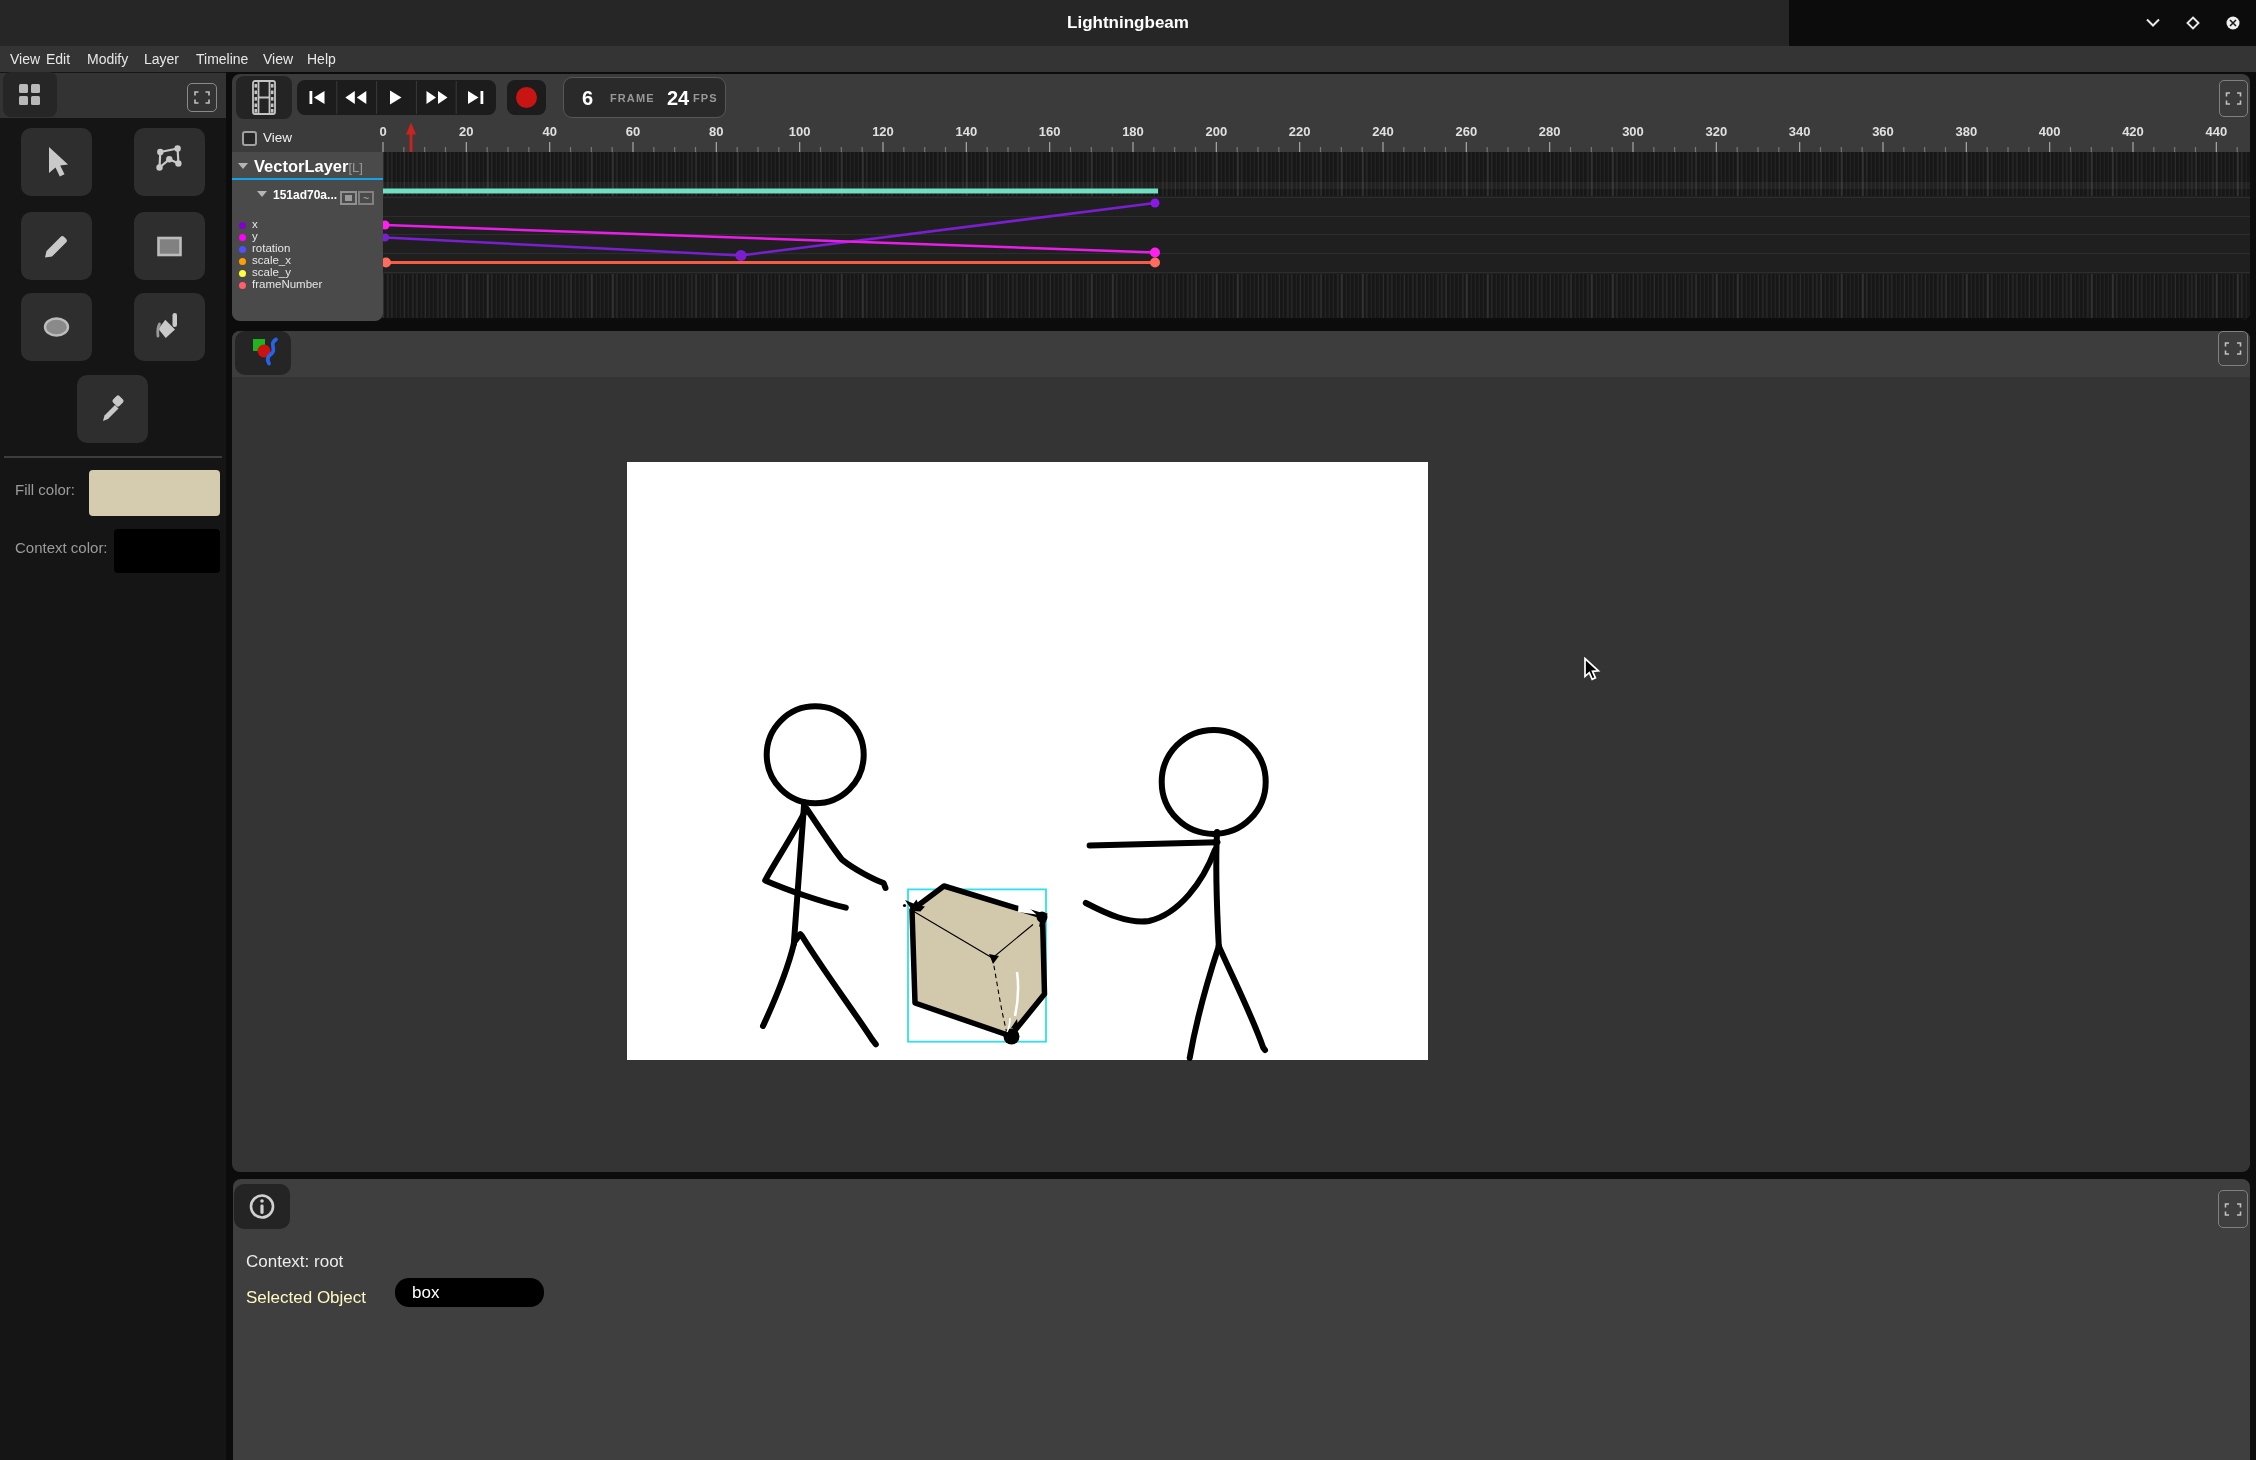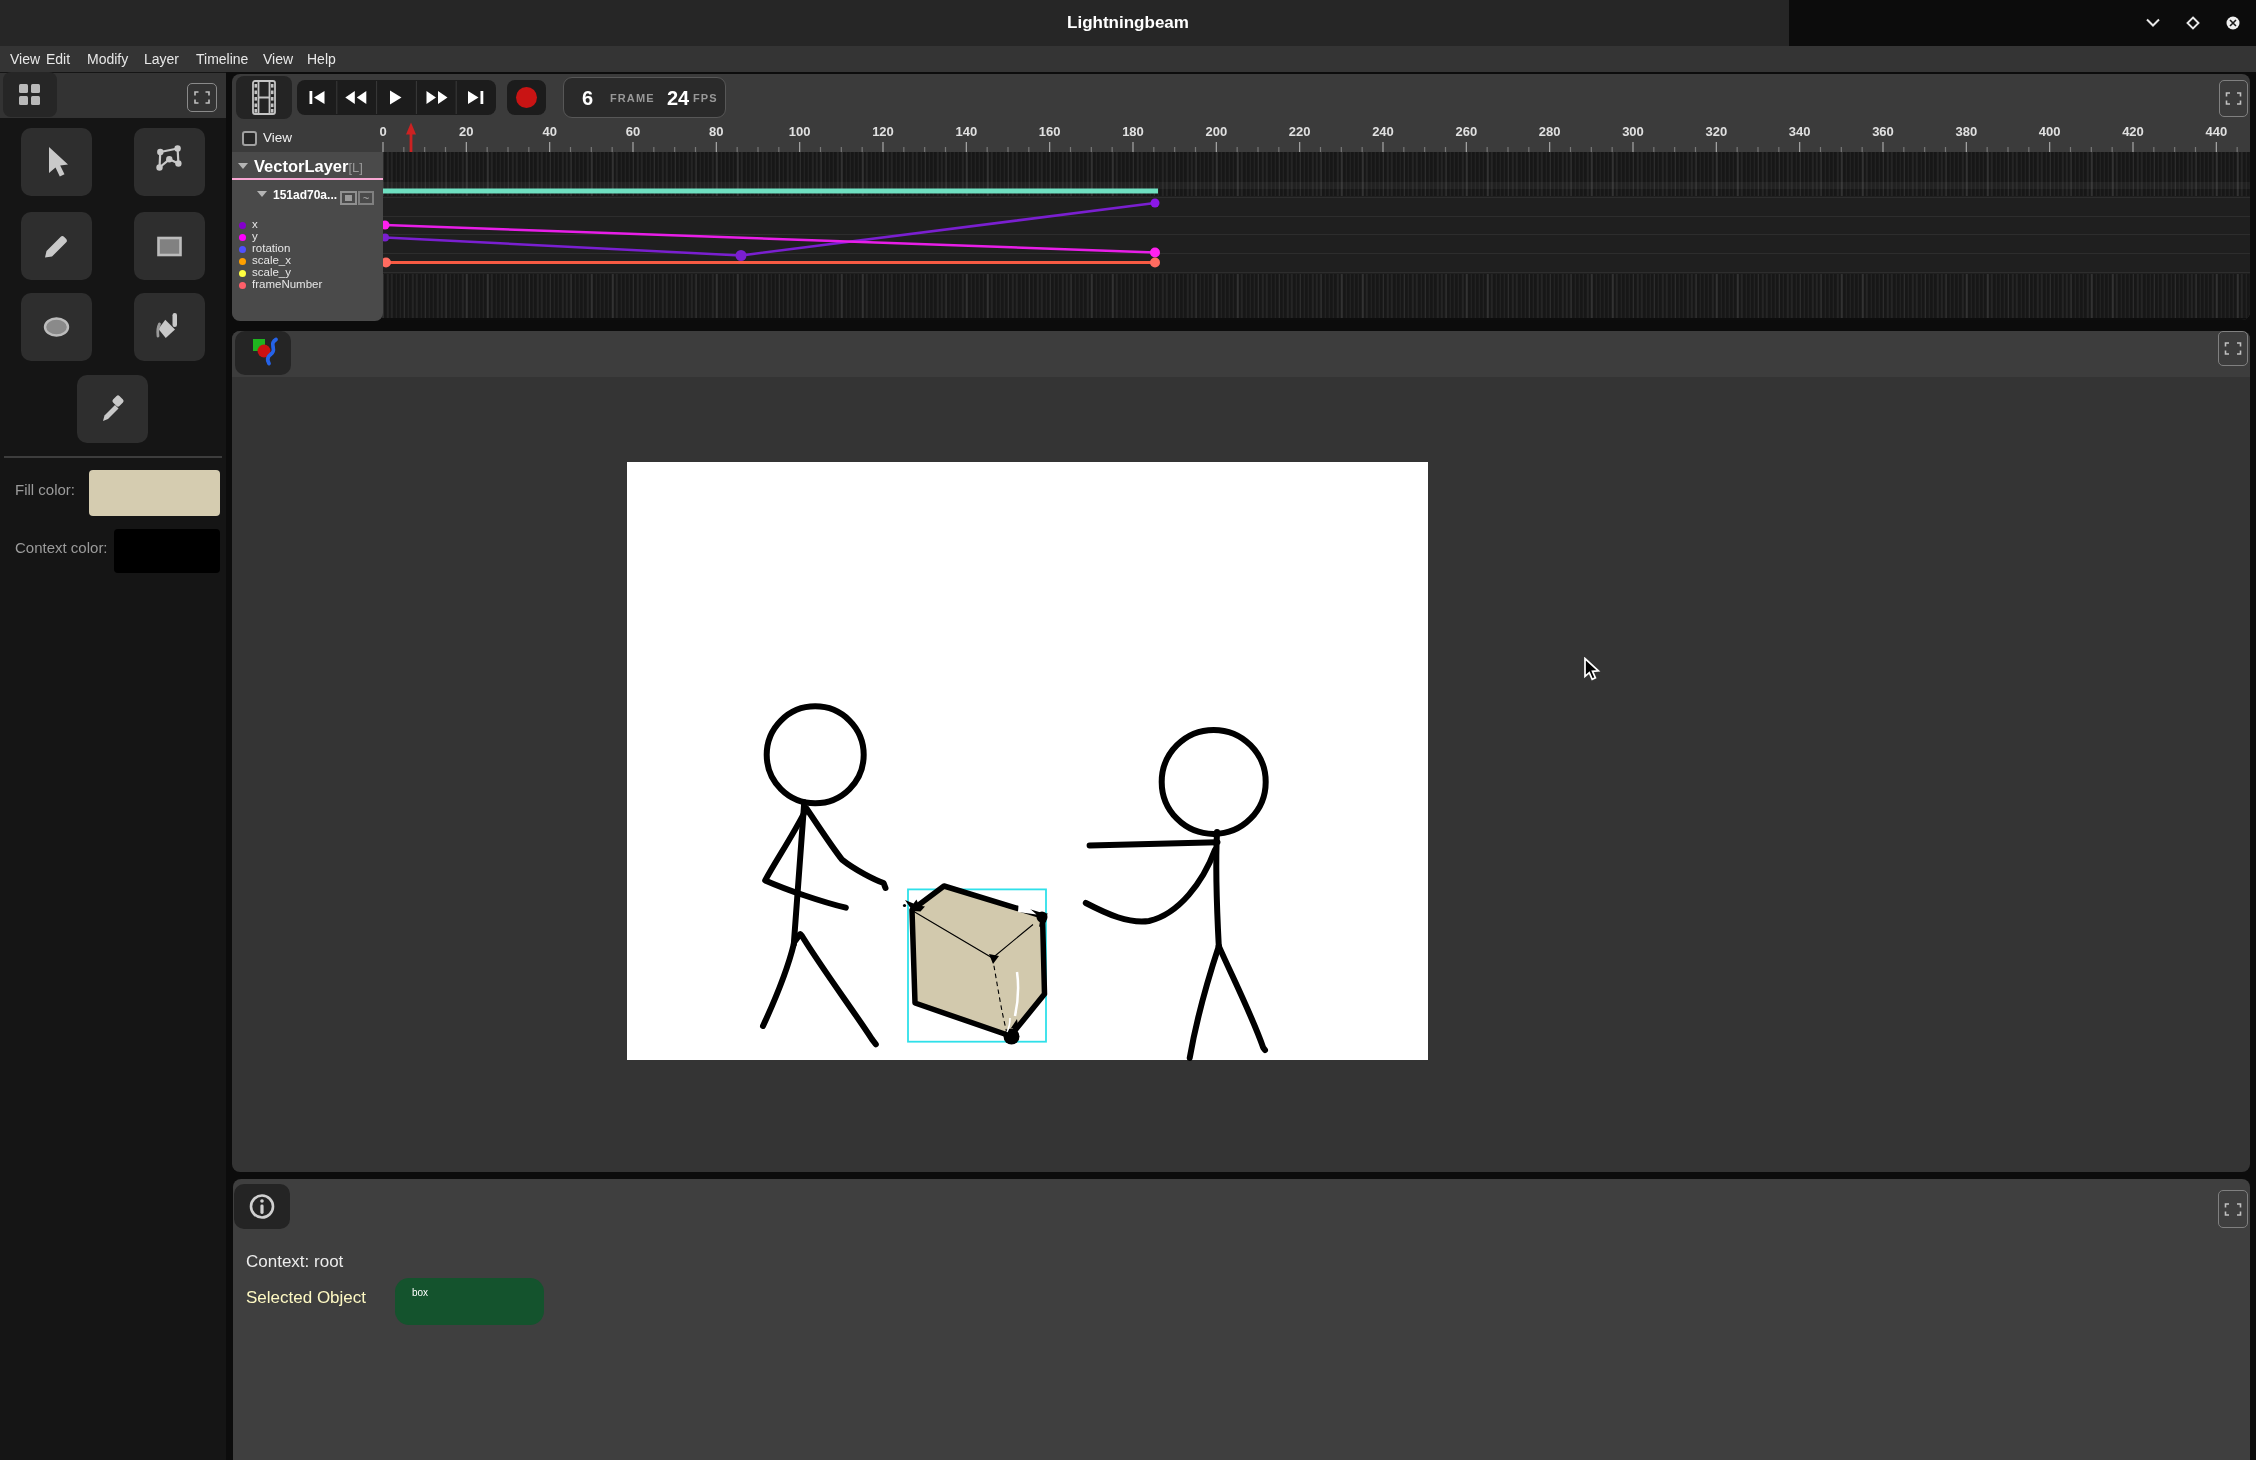--- a/index.html
+++ b/index.html
@@ -309,21 +309,21 @@
     <circle cx="923" cy="129" r="4.5" fill="#8b17e8"></circle>
     <path d="M153 151 L923 178.5" stroke="#e81ee8" stroke-width="2.5" fill="none"></path>
     <circle cx="153" cy="151" r="4.5" fill="#ff20f0"></circle>
     <circle cx="923" cy="178.5" r="5" fill="#ff20f0"></circle>
     <path d="M154 188.5 L923 188.5" stroke="#f75b43" stroke-width="3" fill="none"></path>
     <circle cx="154" cy="188.5" r="5" fill="#ff6b60"></circle>
     <circle cx="923" cy="188.5" r="5" fill="#ff6b60"></circle>
   </svg>
 
 <div class="abs" id="layerpanel" style="left:232px;top:152px;width:150.5px;height:169px;background:#4a4a4a;border-radius:0 0 8px 8px;">
-  <div class="abs" style="left:0;top:0;width:150.5px;height:28px;border-bottom:2px solid #f9a8d4;padding-left:48px;">
+  <div class="abs" style="left:0;top:0;width:150.5px;height:28px;border-bottom:2px solid #0ea5e9;padding-left:48px;">
     <div class="abs" style="left:6px;top:11px;width:0;height:0;border-left:5px solid transparent;border-right:5px solid transparent;border-top:6px solid #b5b5b5;"></div>
     <span class="abs" style="left:22px;top:5px;color:#ffffff;font-size:16.5px;font-weight:bold;">VectorLayer<span style="color:#9a9a9a;font-size:13px;font-weight:normal;">[L]</span></span>
   </div>
   <div class="abs" style="left:25px;top:39px;width:0;height:0;border-left:5px solid transparent;border-right:5px solid transparent;border-top:6px solid #b5b5b5;"></div>
   <span class="abs" style="left:41px;top:36px;color:#ffffff;font-size:12px;font-weight:bold;">151ad70a...</span>
   <div class="abs" style="left:108px;top:38.5px;width:16.5px;height:14px;border:2px solid #909090;">
       <div class="abs" style="left:2.5px;top:2px;width:7px;height:6px;background:#9a9a9a;"></div>
     </div>
   <div class="abs" style="left:126px;top:38.5px;width:16px;height:14px;border:2px solid #808080;color:#b0b0b0;font-size:11px;text-align:center;line-height:10px;">~</div>
   <div class="abs" style="left:7px;top:69.5px;width:7px;height:7px;border-radius:50%;background:#8400cc;"></div>
@@ -402,14 +402,14 @@
   </div>
   <div class="abs" style="left:1985px;top:11px;width:30px;height:38px;border:1px solid #808080;border-radius:5px;">
     <svg width="28" height="36" viewBox="0 0 28 36">
         <g stroke="#c0c0c0" stroke-width="1.6" fill="none">
           <path d="M10 13 h-3.5 v3.5 M18 13 h3.5 v3.5 M10 24 h-3.5 v-3.5 M18 24 h3.5 v-3.5"></path>
         </g>
       </svg>
   </div>
   <div class="abs" style="left:13px;top:73px;color:#ececec;font-size:17px;">Context: root</div>
   <div class="abs" style="left:13px;top:109px;color:#fef9c3;font-size:17px;">Selected Object</div>
-  <div class="abs" style="left:162px;top:99px;width:149px;height:47px;background:#14532d;border-radius:14px;color:#ffffff;font-size:10px;line-height:29px;"><span style="margin-left:17px;">box</span></div>
+  <div class="abs" style="left:162px;top:99px;width:149px;height:29px;background:#000000;border-radius:14px;color:#ffffff;font-size:17px;line-height:29px;"><span style="margin-left:17px;">box</span></div>
 </div>
 
 </body></html>

